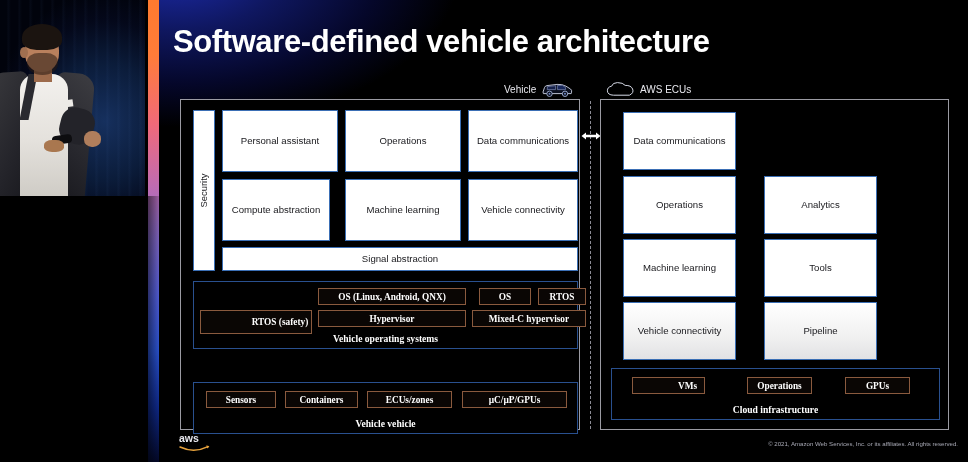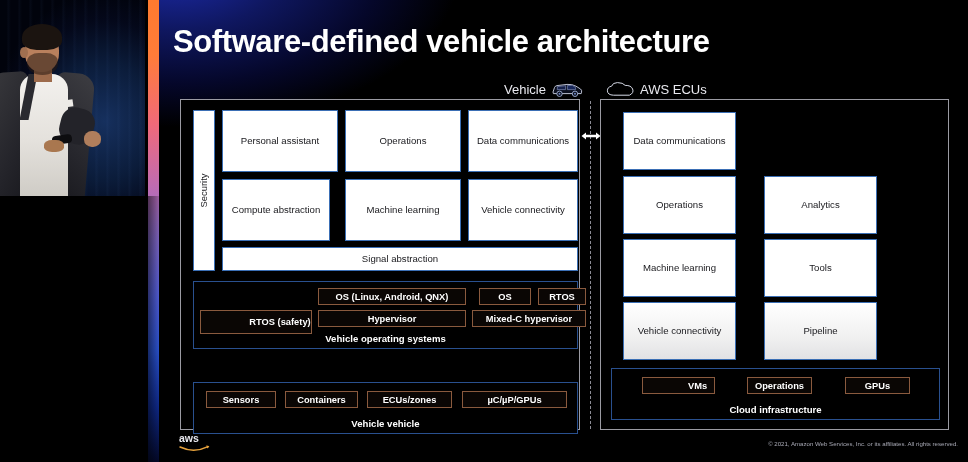--- a/index.html
+++ b/index.html
@@ -85,21 +85,21 @@
   }
 
   #slide-title {
     position: absolute; left: 14px; top: 24px;
     font-size: 31px; font-weight: 700; color: #fff;
     letter-spacing: -0.4px; white-space: nowrap;
   }
 
   
   .caption-row { position: absolute; display: flex; align-items: center; gap: 5px; }
-  .caption-row span.cap-label { font-size: 13px; color: #e9e9ef; white-space: nowrap; text-align: center; }
+  .caption-row span.cap-label { font-size: 10px; color: #e9e9ef; white-space: nowrap; text-align: center; }
   #cap-vehicle { left: 345px; top: 81px; }
   #cap-cloud   { left: 447px; top: 81px; }
   .icon-svg { display: block; }
 
   
   .panel {
     position: absolute; border: 1px solid #9b9ba3; background: #000;
   }
   #panel-vehicle { left: 21px; top: 99px; width: 400px; height: 331px; }
   #panel-cloud   { left: 441px; top: 99px; width: 349px; height: 331px; }
@@ -128,21 +128,21 @@
     background: #fff; border: 1px solid #3b6fb5;
     display: flex; align-items: center; justify-content: center;
   }
   #security-label {
     transform: rotate(-90deg); white-space: nowrap;
     font-size: 9.4px; color: #19191d;
   }
 
   
   .group {
-    position: absolute; border: 1px solid #29508f; background: #000;
+    position: absolute; border: 1px solid #29508f; background: #000; font-family: Liberation Serif, serif;
   }
   .group-caption {
     position: absolute; left: 0; right: 0; bottom: 4px; text-align: center;
     font-size: 9.6px; font-weight: 700; color: #ffffff;
   }
   .chip {
     position: absolute; border: 1px solid #8a5a3e; background: #0a0604;
     display: flex; align-items: center; justify-content: center;
     color: #ffffff; font-size: 9.3px; font-weight: 700; white-space: nowrap;
   }
@@ -253,21 +253,21 @@
       <div class="card" style="left:22px;top:12px;width:113px;height:58px;">Data communications</div>
       <div class="card" style="left:22px;top:76px;width:113px;height:58px;">Operations</div>
       <div class="card" style="left:22px;top:139px;width:113px;height:58px;">Machine learning</div>
       <div class="card shaded" style="left:22px;top:202px;width:113px;height:58px;">Vehicle connectivity</div>
 
       <div class="card" style="left:163px;top:76px;width:113px;height:58px;">Analytics</div>
       <div class="card" style="left:163px;top:139px;width:113px;height:58px;">Tools</div>
       <div class="card shaded" style="left:163px;top:202px;width:113px;height:58px;">Pipeline</div>
 
       <div class="group" style="left:10px;top:268px;width:329px;height:52px;">
-        <div class="chip" style="left:30px;top:8px;width:73px;height:17px;padding-left:38px;">VMs</div>
+        <div class="chip" style="left:20px;top:8px;width:73px;height:17px;padding-left:38px;">VMs</div>
         <div class="chip" style="left:135px;top:8px;width:65px;height:17px;">Operations</div>
         <div class="chip" style="left:233px;top:8px;width:65px;height:17px;">GPUs</div>
         <div class="group-caption">Cloud infrastructure</div>
       </div>
     </div>
 
     <svg id="aws-logo" viewBox="0 0 34 22">
       <text x="1" y="10" font-family="Liberation Sans, sans-serif" font-size="10.5" font-weight="700" fill="#e8e8ee">aws</text>
       <path d="M2 15 Q16 21.5 30 14.6" fill="none" stroke="#e8a33d" stroke-width="1.5" stroke-linecap="round"></path>
       <path d="M28.4 13.2 L31.4 14.4 L29.2 16.6 Z" fill="#e8a33d"></path>

